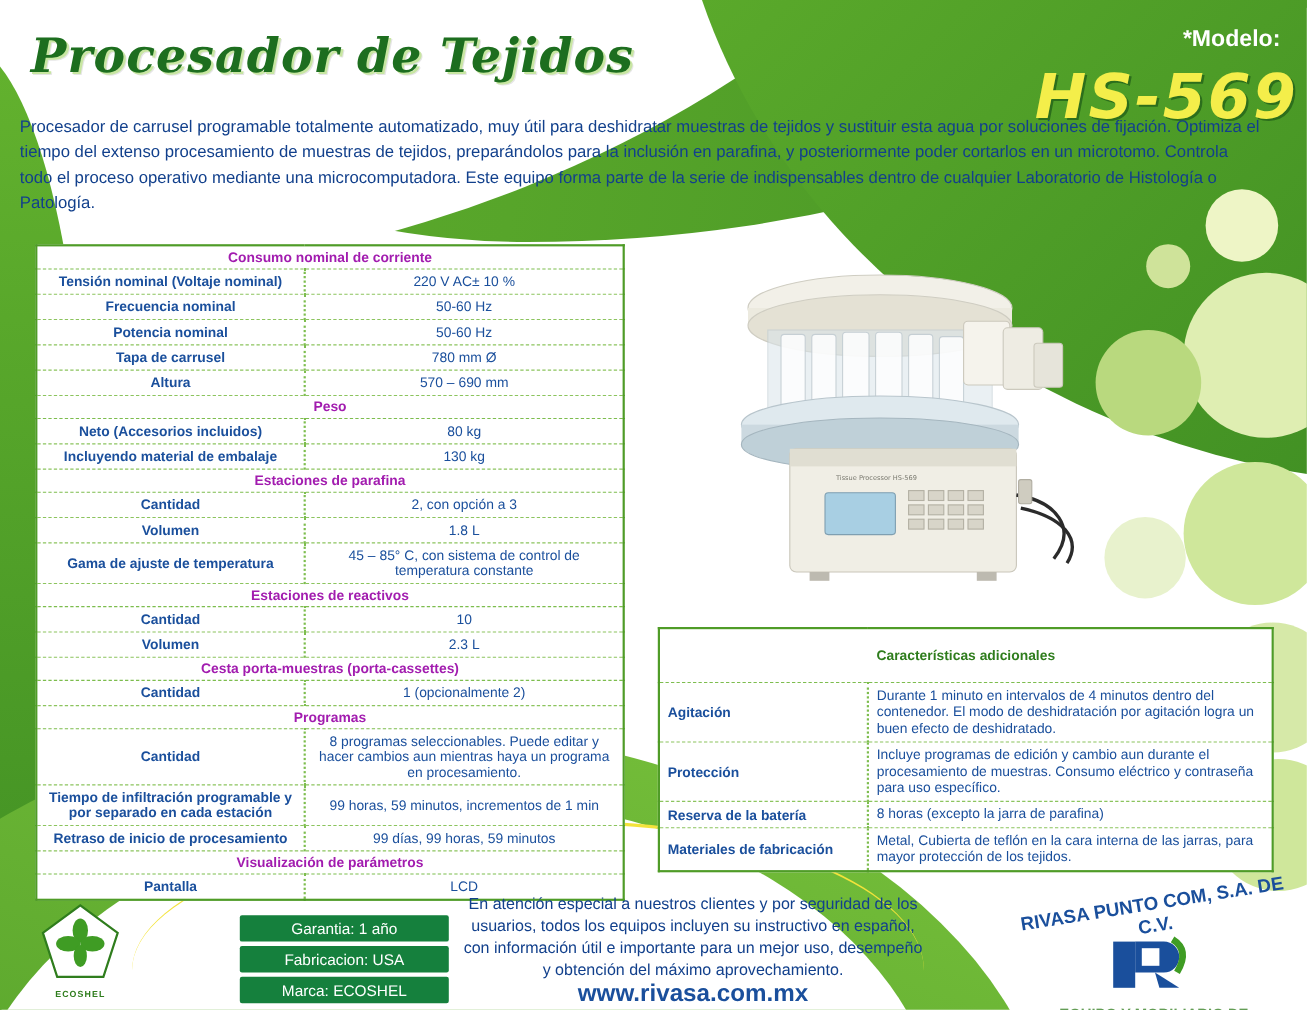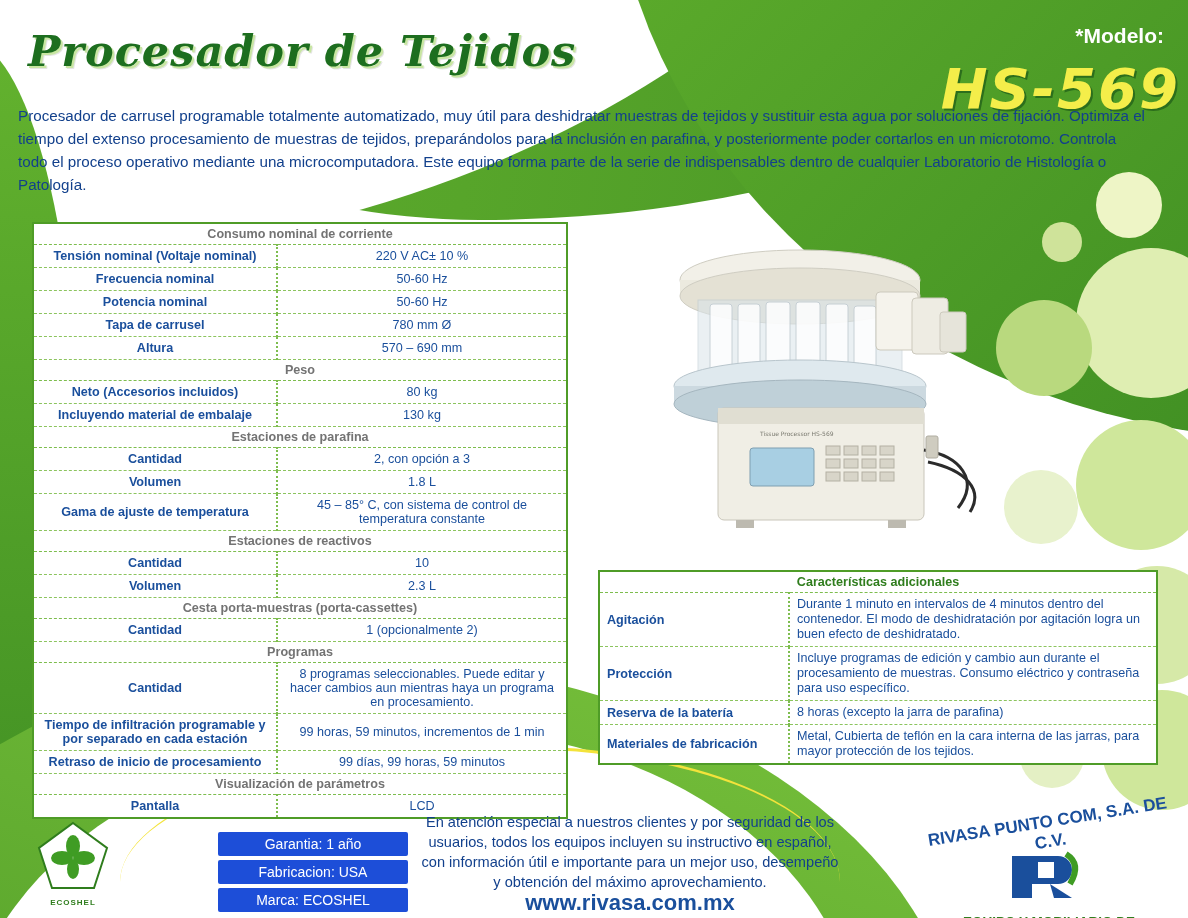--- a/index.html
+++ b/index.html
@@ -112,61 +112,61 @@
   
   .spec-table {
     position:absolute; left:32px; top:222px; width:536px;
     border:2px solid #4f9c27;
     background:#ffffff;
     font-size:12.6px;
     border-collapse:collapse;
   }
   .spec-table td { padding:4px 7px; vertical-align:middle; }
   .spec-table .sect td {
-    text-align:center; font-weight:bold; color:#737373;
+    text-align:center; font-weight:bold; color:#a21caf;
     background:#ffffff;
     border-bottom:1px dashed #7dbd4e; border-top:1px dashed #7dbd4e;
     padding:3px 0;
   }
   .spec-table .row td { border-bottom:1px dashed #8cc45e;text-align:center; }
   .spec-table .row td.k {
     font-weight:bold; color:#1a4f9c; width:244px;
     border-right:2px dotted #7dbd4e;
   }
   .spec-table .row td.v { color:#1a4f9c; }
   .spec-table tr:last-child td { border-bottom:none; }
 
   .extra-table {
     position:absolute; left:598px; top:570px; width:560px;
     border:2px solid #4f9c27; background:#ffffff;
     font-size:12.6px; border-collapse:collapse;
   }
   .extra-table td { padding:4px 7px; vertical-align:middle; }
   .extra-table .sect td {
     text-align:center; font-weight:bold; color:#2f7d1d;
-    border-bottom:1px dashed #7dbd4e; padding:3px 0;
+    border-bottom:1px dashed #7dbd4e; padding:17px 0;
   }
   .extra-table .row td { border-bottom:1px dashed #8cc45e; }
   .extra-table .row td.k {
     font-weight:bold; color:#1a4f9c; width:190px;
     border-right:2px dotted #7dbd4e;
   }
   .extra-table .row td.v { color:#1a4f9c; line-height:15px; }
   .extra-table tr:last-child td { border-bottom:none; }
 
   
   .product { position:absolute; left:640px; top:240px; width:420px; height:300px; }
 
   
   .badges {
     position:absolute; left:218px; top:832px; width:190px;
     display:flex; flex-direction:column; gap:4px;
   }
   .badge {
-    background:#1d4ed8; color:#ffffff; font-size:14px;
+    background:#15803d; color:#ffffff; font-size:14px;
     padding:4px 6px; text-align:center; border-radius:2px;
   }
   .attention {
     position:absolute; left:420px; top:812px; width:420px;
     text-align:center; color:#12408c; font-size:14.6px; line-height:20px;
   }
   .website {
     position:absolute; left:420px; top:890px; width:420px;
     text-align:center; color:#1a4f9c; font-weight:bold; font-size:22px;
   }

